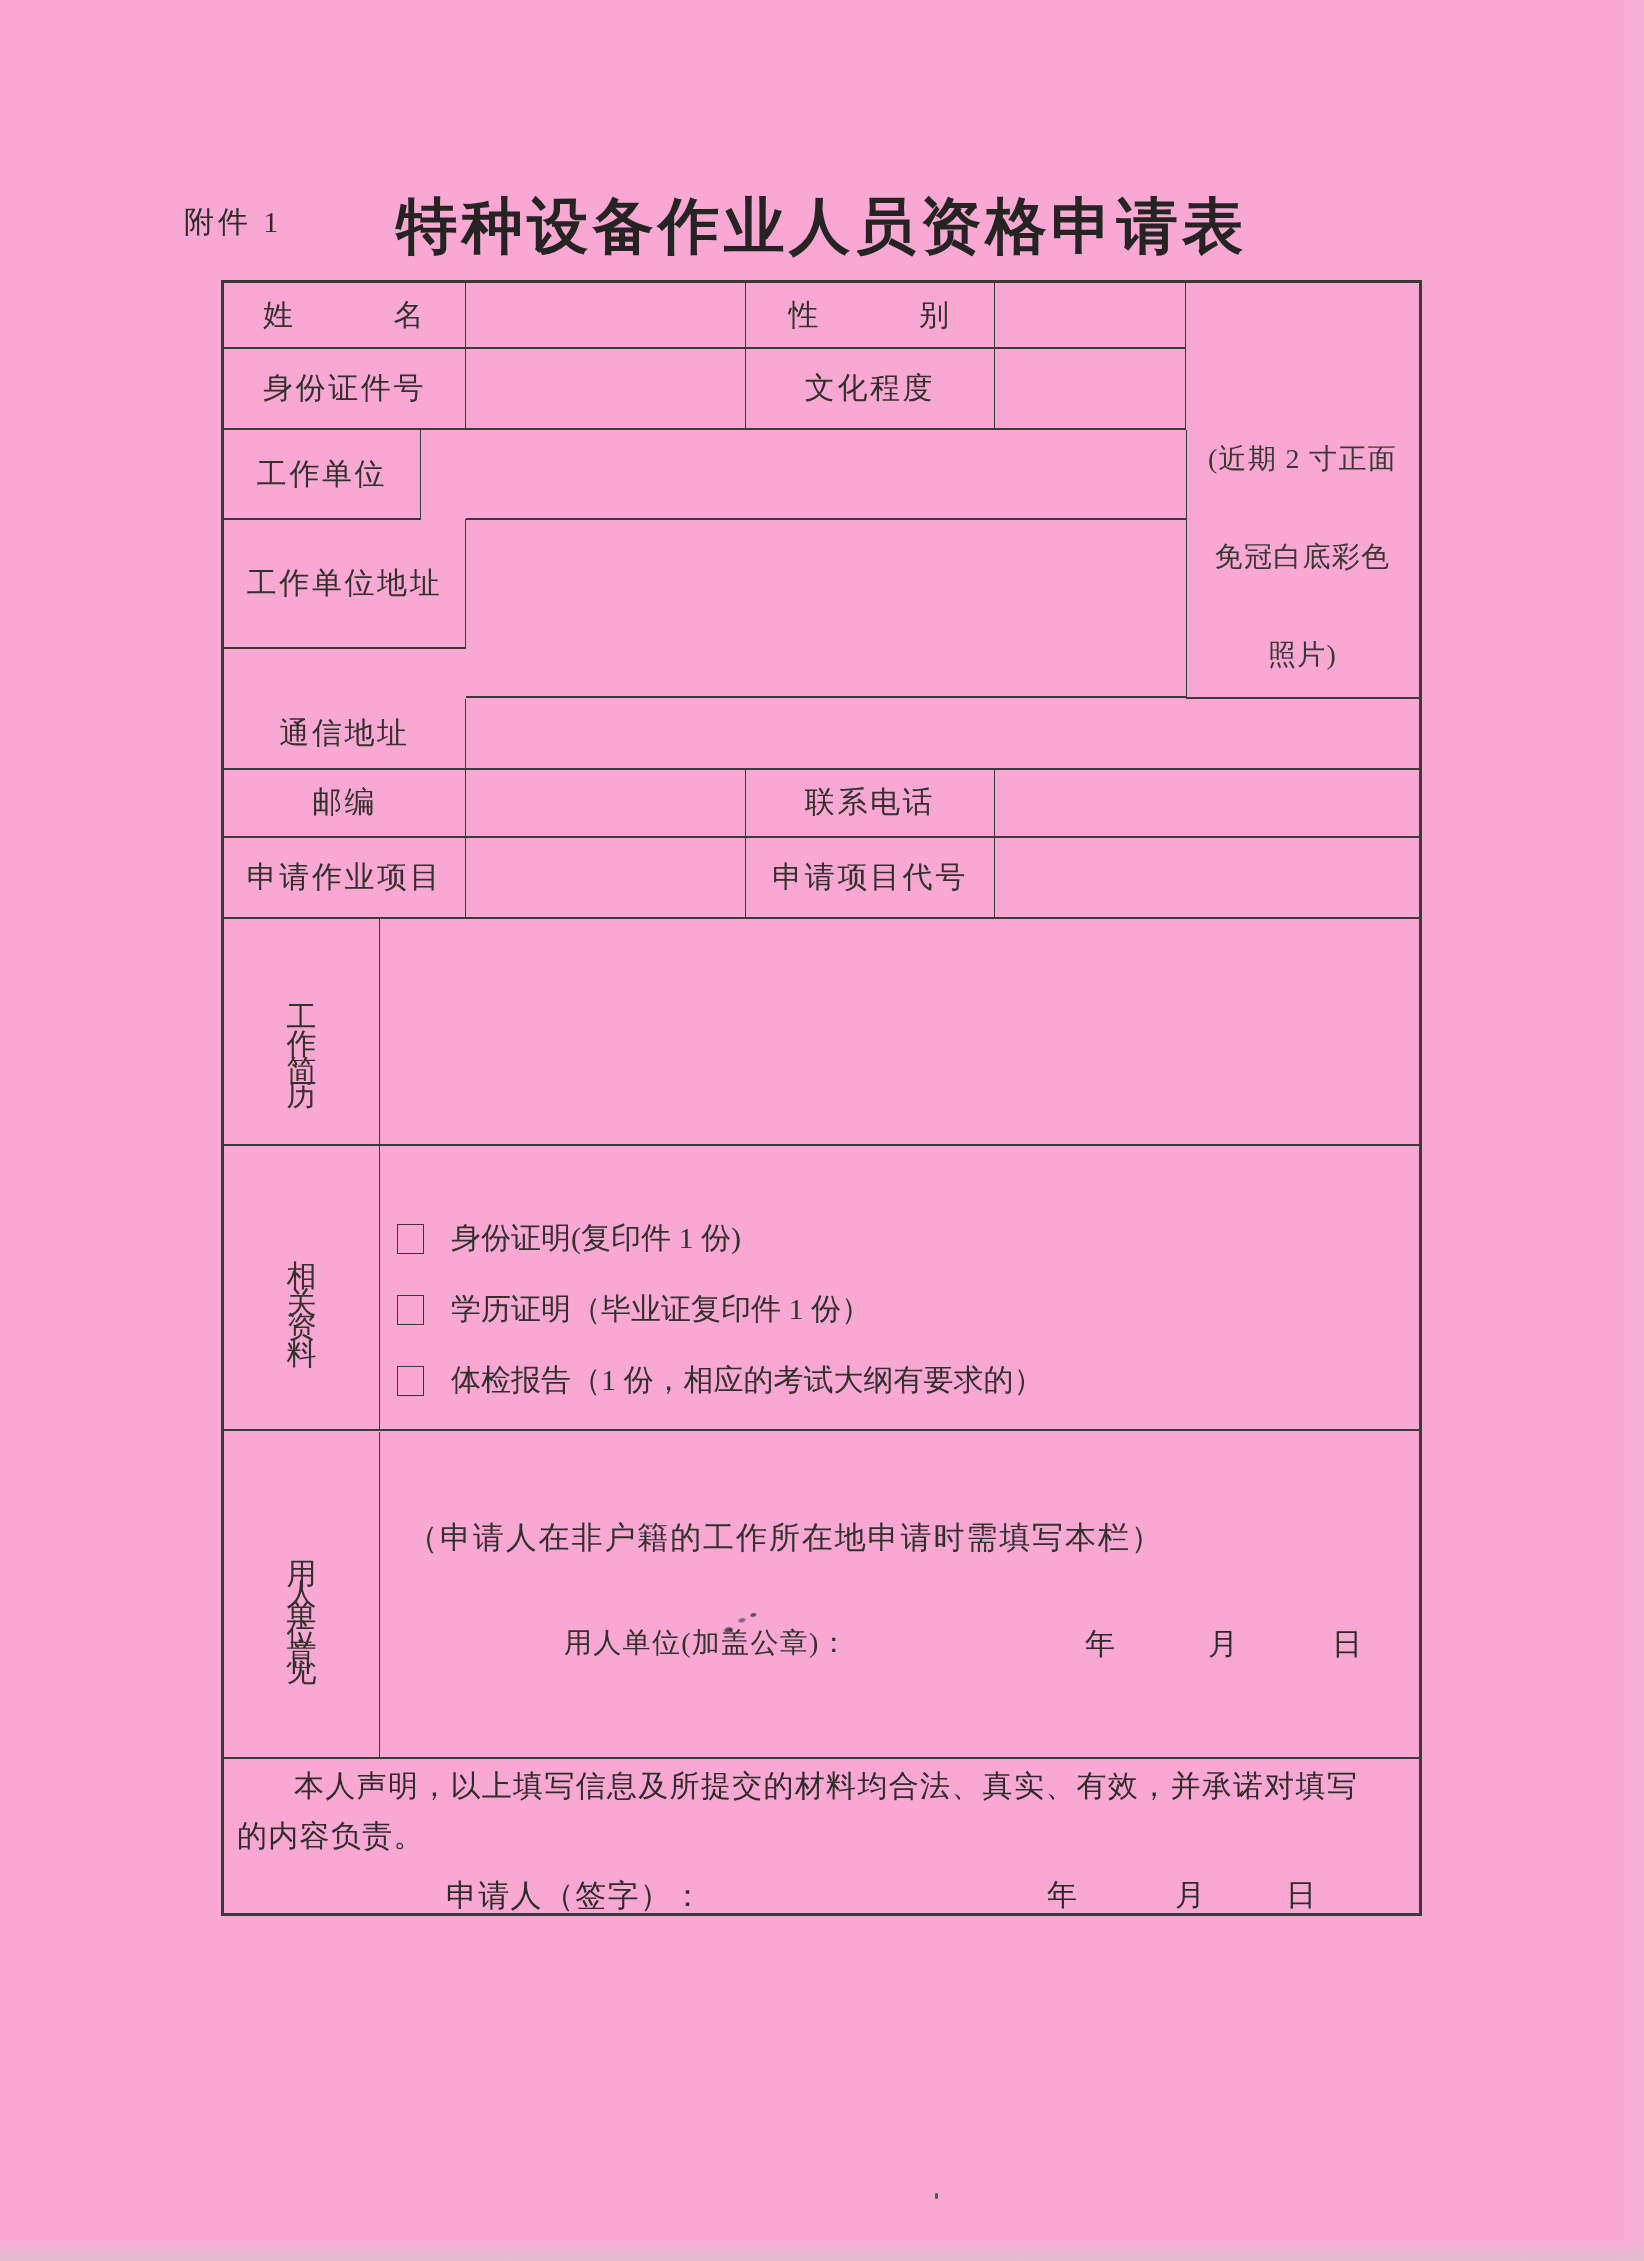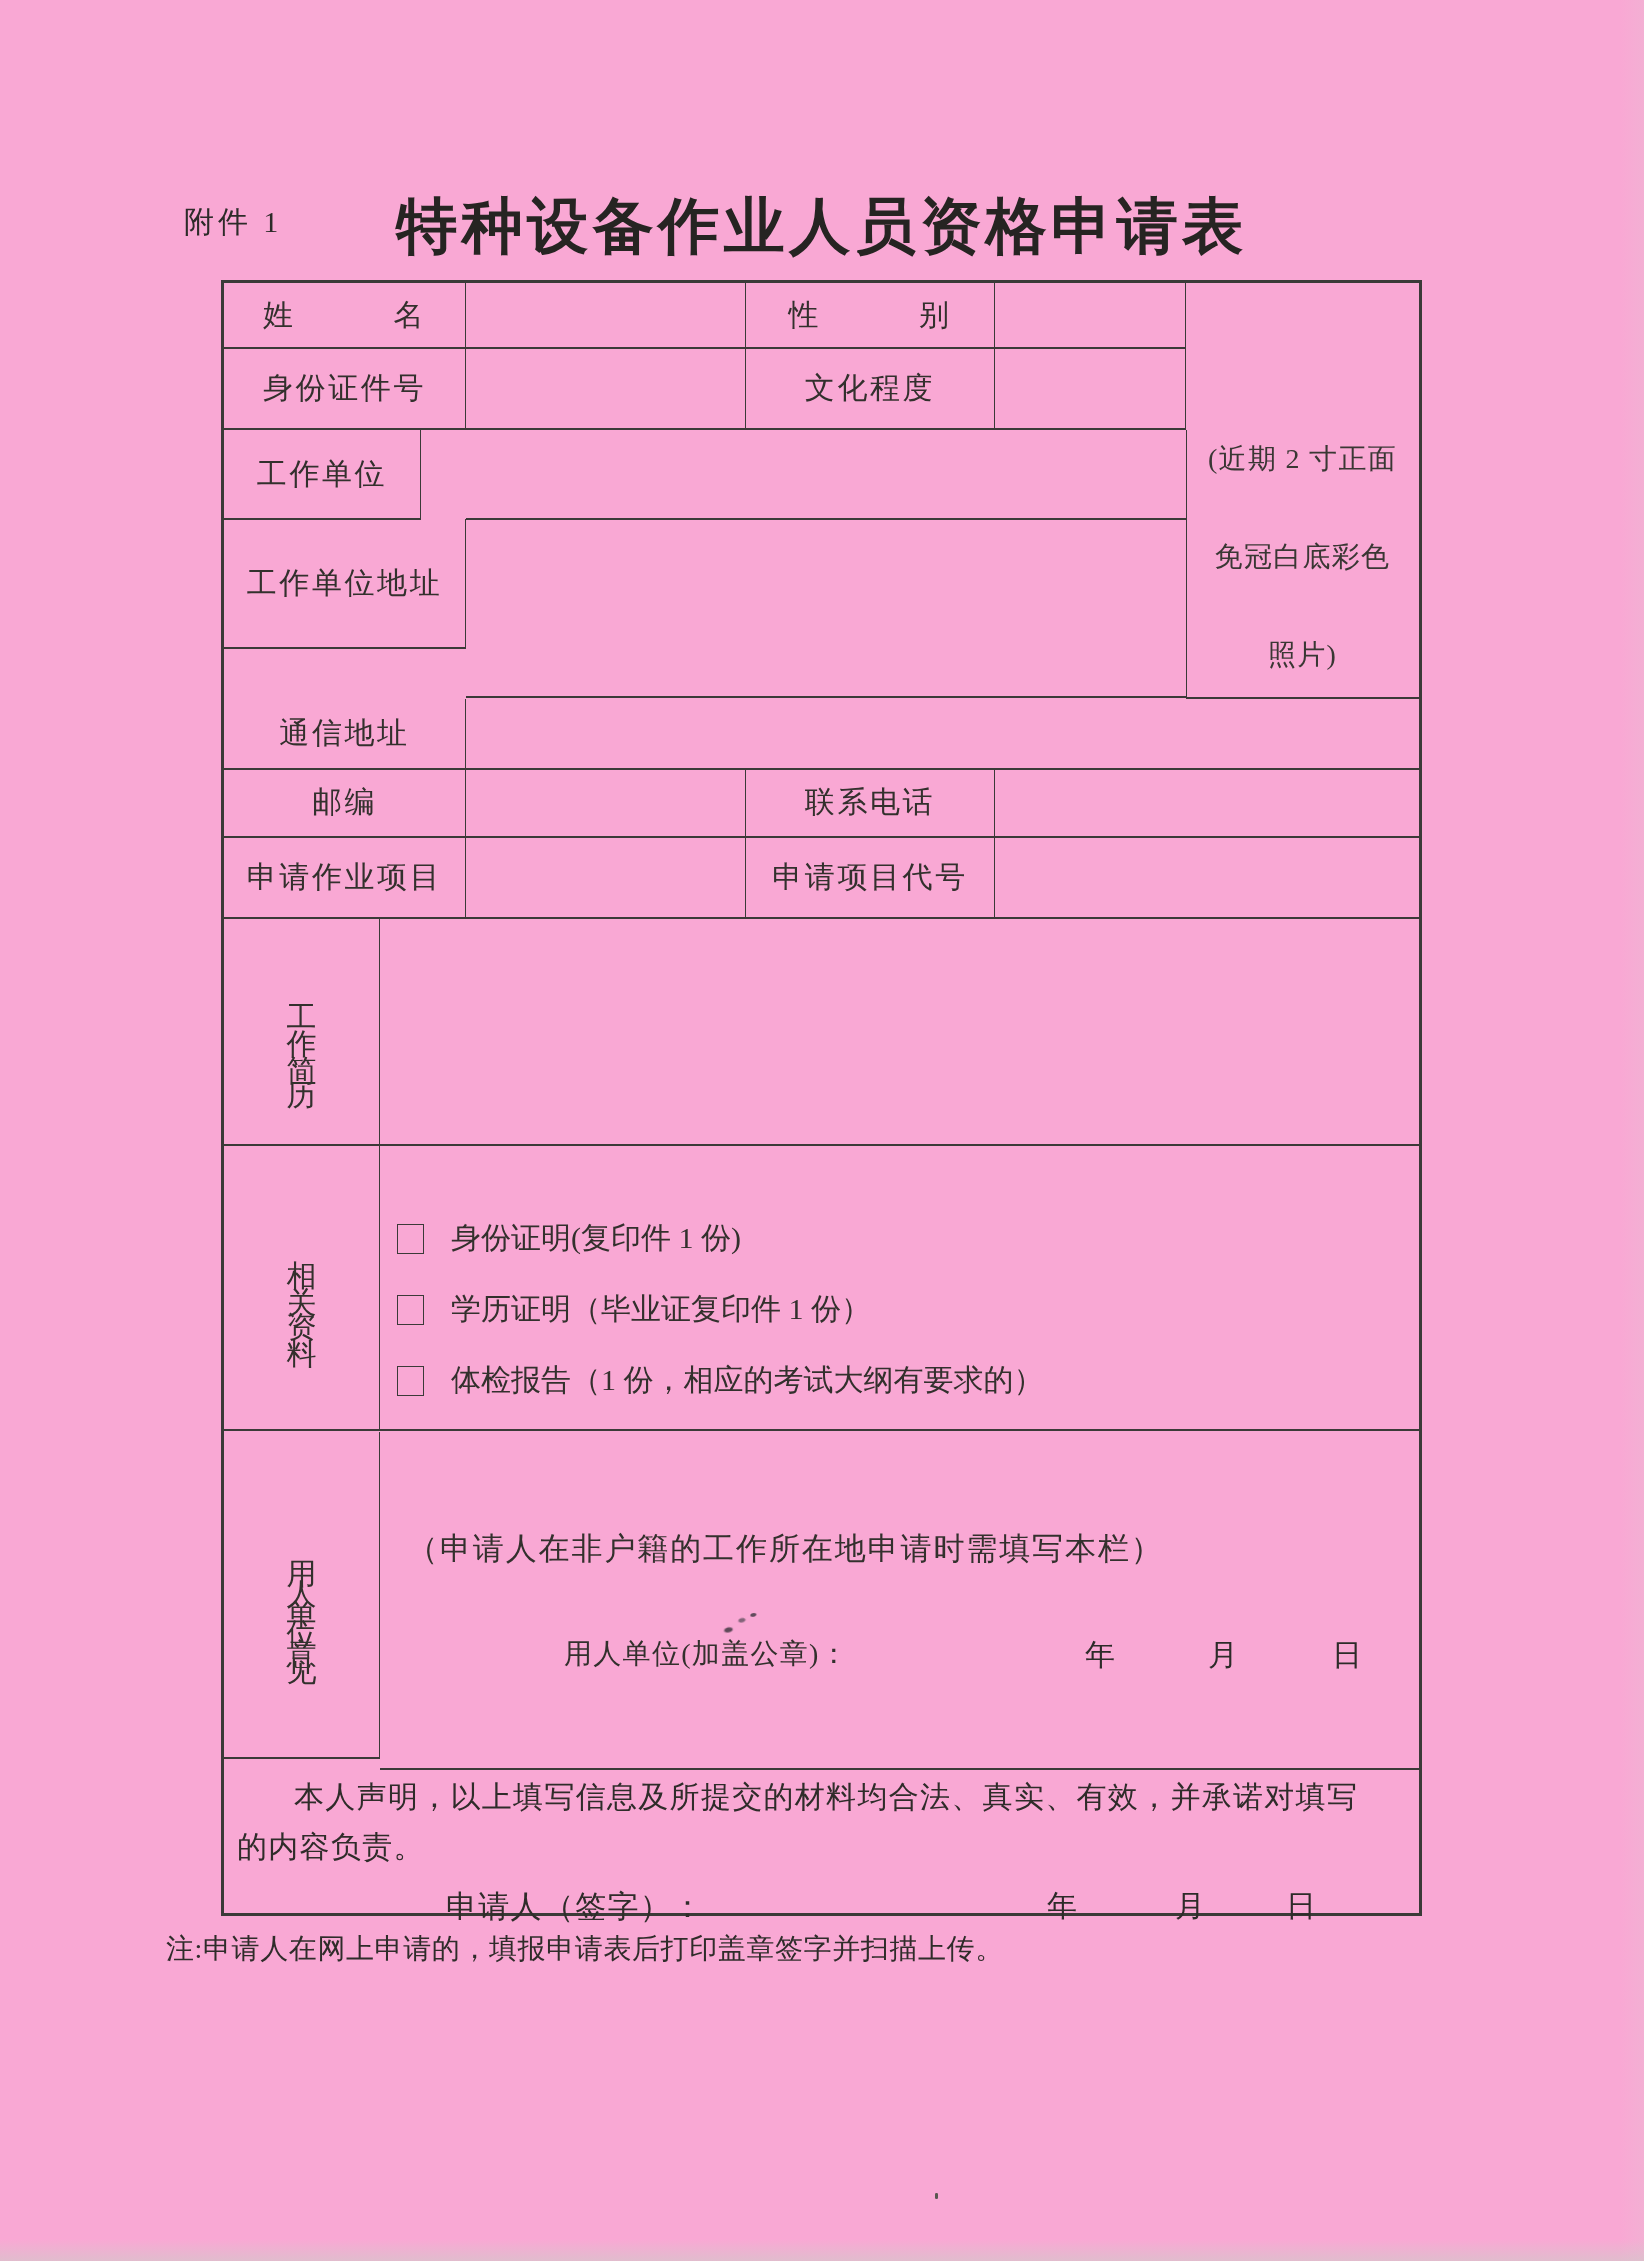--- a/index.html
+++ b/index.html
@@ -53,21 +53,21 @@
     border:3.2px solid #3b3a38;box-sizing:border-box;background:transparent;
   }
   .cell{
     position:absolute;box-sizing:border-box;
     border-right:1.9px solid #3b3a38;border-bottom:2.6px solid #3b3a38;
     display:flex;align-items:center;justify-content:center;
     font-size:30px;
   }
   .cell.noR{border-right:none;}
   .cell.noB{border-bottom:none;}
-  .cell.rel{display:block;position:absolute;margin-top:11px;}
+  .cell.rel{display:block;position:absolute;}
   .lbl{letter-spacing:2.6px;white-space:nowrap;color:#33302d;}
 
   
   #c-name-l   {left:0;    top:0;   width:242px; height:66px;}
   #c-name-v   {left:242px; top:0;   width:280px; height:66px;}
   #c-gender-l {left:522px; top:0;   width:249px; height:66px;}
   #c-gender-v {left:770px;top:0;   width:192px; height:66px;}
   #c-photo    {left:962px;top:0;   width:233px; height:416px;gap:40px;}
   #c-id-l     {left:0;    top:66px;width:242px; height:81px;}
   #c-id-v     {left:242px; top:66px;width:280px; height:81px;}
@@ -245,16 +245,15 @@
       <span class="dc-l1">本人声明，以上填写信息及所提交的材料均合法、真实、有效，并承诺对填写</span>
       <span class="dc-l2">的内容负责。</span>
       <span class="dc-sig">申请人（签字）：</span>
       <span class="dc-y">年</span>
       <span class="dc-m">月</span>
       <span class="dc-d">日</span>
     </div>
 
   </div>
 
-  <div class="footnote">注:申请人在网上申请的，填报申请表后打印盖章签字并扫描上传。</div>
 
 </div>
 
 
 </body></html>

